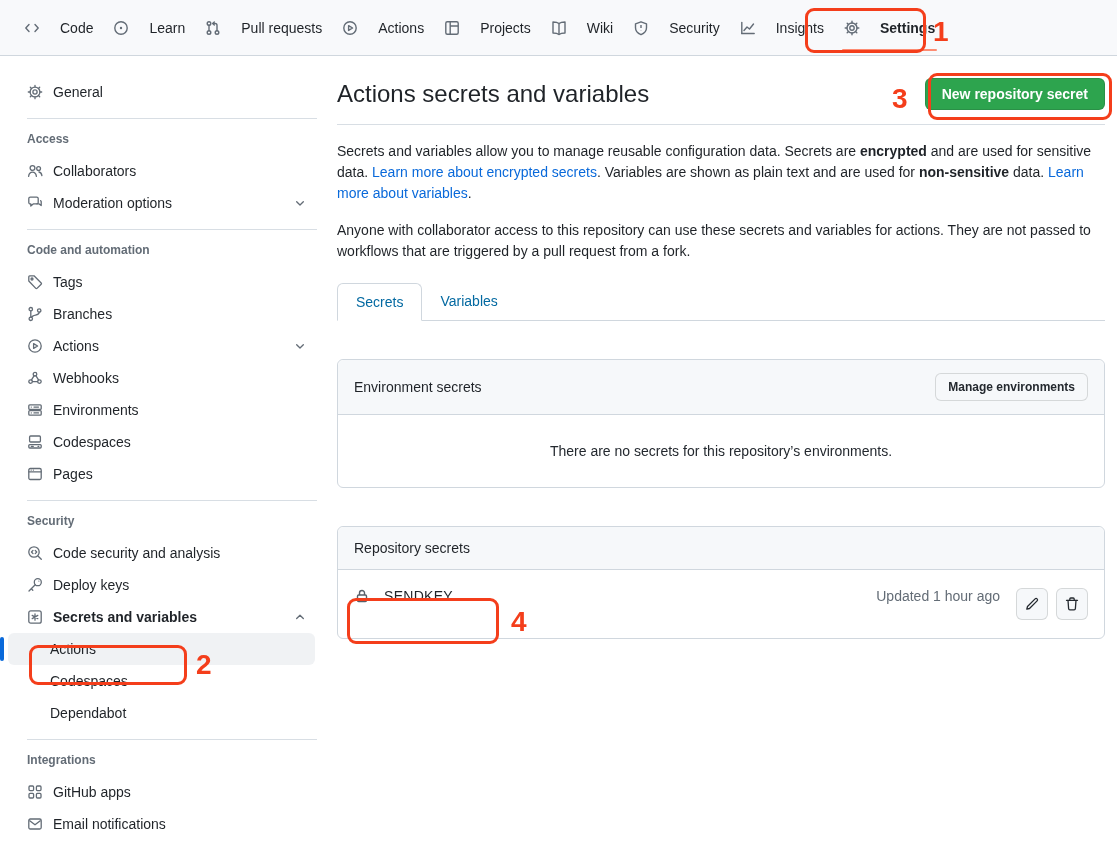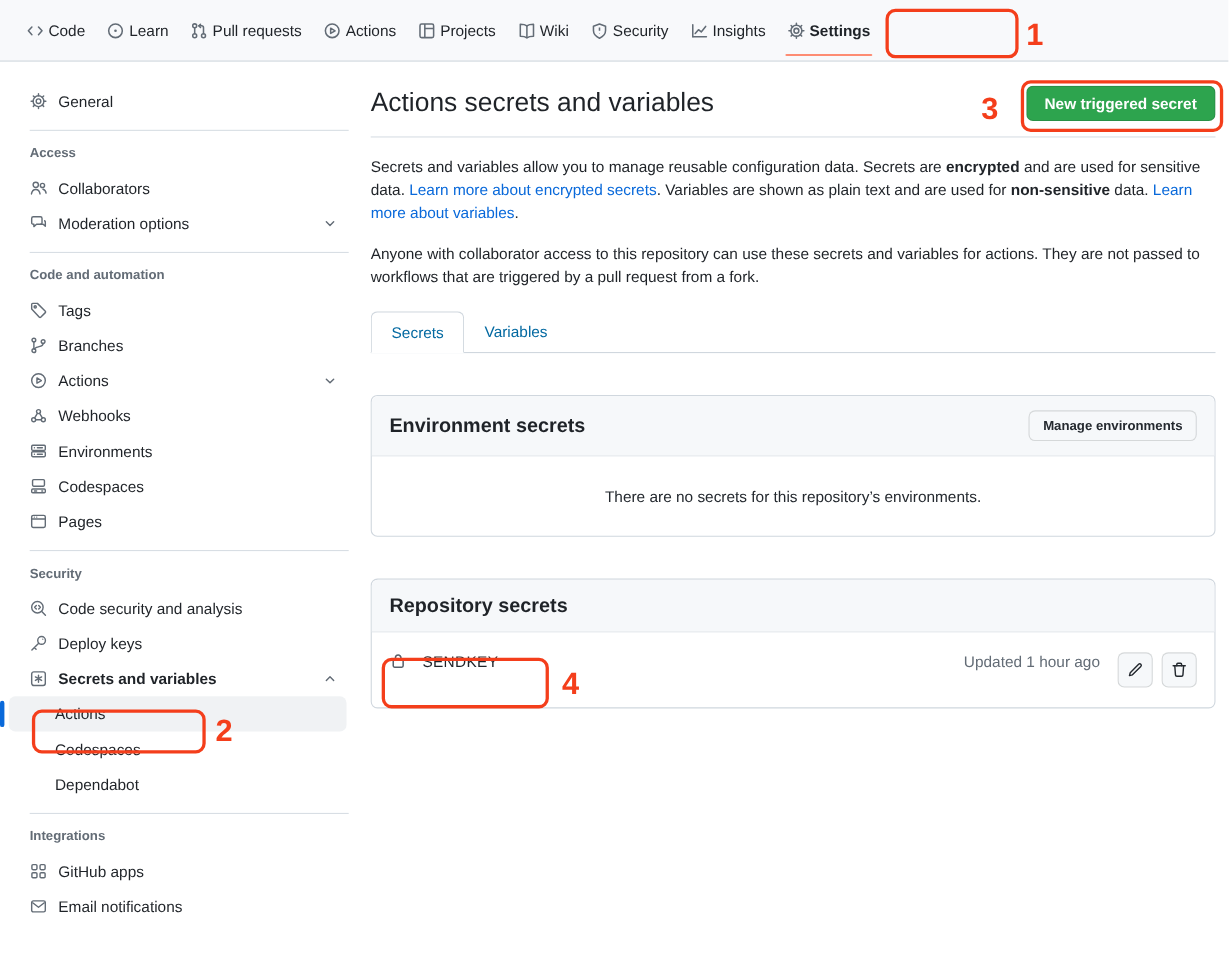--- a/index.html
+++ b/index.html
@@ -14,21 +14,21 @@
     --blue:#0969da;
     --hdr-bg:#f6f8fa;
   }
   *{box-sizing:border-box;}
   html,body{margin:0;padding:0;background:#fff;}
   body{font-family:"Liberation Sans",sans-serif;color:var(--txt);}
   .page{position:relative;width:1117px;height:867px;overflow:hidden;background:#fff;}
 
   
   .topnav{position:absolute;top:0;left:0;right:0;height:56px;background:#f8f9fb;border-bottom:1px solid var(--border);display:flex;align-items:stretch;padding:0 14px;}
-  .nav-item{display:flex;align-items:center;gap:4px;padding:0 10px;font-size:14px;color:var(--txt);position:relative;cursor:pointer;}
+  .nav-item{display:flex;align-items:center;gap:20px;padding:0 10px;font-size:14px;color:var(--txt);position:relative;cursor:pointer;}
   .nav-item .nico{display:flex;color:var(--txt2);}
   .nav-item.active{font-weight:700;}
   .nav-item.active::after{content:"";position:absolute;left:8px;right:8px;bottom:4px;height:2px;border-radius:2px;background:var(--coral);}
   svg{display:block;}
 
   
   .sidebar{position:absolute;top:56px;left:0;width:321px;padding:20px 0 0 27px;font-size:14px;}
   .side-item{display:flex;align-items:center;gap:10px;height:32px;color:var(--txt);cursor:pointer;padding-right:14px;position:relative;}
   .side-item .sico{display:flex;color:var(--txt2);flex:none;}
   .side-item .chev{margin-left:auto;color:var(--txt2);display:flex;}
@@ -45,21 +45,21 @@
   .title-row{display:flex;justify-content:space-between;align-items:center;padding:22px 0 14px;border-bottom:1px solid var(--border-soft);}
   .page-title{font-size:24px;font-weight:400;margin:0;line-height:32px;}
   .btn-green{height:32px;padding:0 16px;background:var(--green);color:#fff;font-weight:700;font-size:14px;border:1px solid rgba(27,31,36,.15);border-radius:6px;cursor:pointer;font-family:inherit;}
   .intro p{font-size:14px;line-height:21px;margin:16px 0 0;}
   .intro a{color:var(--link);text-decoration:none;cursor:pointer;}
   .tabs{margin-top:20px;display:flex;align-items:flex-end;border-bottom:1px solid var(--border);height:39px;}
   .tab{font-size:14px;padding:0 18px;height:38px;display:flex;align-items:center;color:#0369a1;cursor:pointer;}
   .tab.active{background:#fff;border:1px solid var(--border);border-bottom:1px solid #fff;border-radius:6px 6px 0 0;margin-bottom:-1px;}
   .card{margin-top:38px;border:1px solid var(--border);border-radius:6px;background:#fff;}
   .card-header{display:flex;align-items:center;justify-content:space-between;background:var(--hdr-bg);border-bottom:1px solid var(--border);padding:13px 16px;border-radius:6px 6px 0 0;}
-  .card-title{font-size:18px;font-weight:700;}
+  .card-title{font-size:14px;font-weight:400;}
   .btn-secondary{height:28px;padding:0 12px;background:var(--hdr-bg);border:1px solid rgba(27,31,36,.15);border-radius:6px;font-size:12px;font-weight:600;color:#24292f;cursor:pointer;font-family:inherit;}
   .card-empty{padding:28px 16px;text-align:center;font-size:14px;color:#24292f;}
   .secret-row{display:flex;align-items:flex-start;padding:18px 16px;}
   .secret-row .lico{display:flex;color:#57606a;}
   .secret-name{font-size:14px;margin-left:14px;letter-spacing:.3px;}
   .secret-updated{margin-left:auto;color:var(--txt2);font-size:14px;margin-right:8px;}
   .icon-btn{width:32px;height:32px;margin-left:8px;border:1px solid rgba(27,31,36,.15);border-radius:6px;background:var(--hdr-bg);display:flex;align-items:center;justify-content:center;color:#24292f;cursor:pointer;padding:0;}
 
   
   .ann-box{position:absolute;border:3px solid var(--ann);border-radius:9px;z-index:10;pointer-events:none;}
@@ -360,21 +360,21 @@
           </svg>
       </span>
       <span>Email notifications</span>
     </div>
   </aside>
 
   <main class="content">
 
     <div class="title-row">
       <h1 class="page-title">Actions secrets and variables</h1>
-      <button class="btn-green">New triggered secret</button>
+      <button class="btn-green">New repository secret</button>
     </div>
 
     <div class="intro">
       <p><span>Secrets and variables allow you to manage reusable configuration data. Secrets are </span><strong>encrypted</strong><span> and are used for sensitive data. </span><a>Learn more about encrypted secrets</a><span>. Variables are shown as plain text and are used for </span><strong>non-sensitive</strong><span> data. </span><a>Learn more about variables</a><span>.</span></p>
       <p>Anyone with collaborator access to this repository can use these secrets and variables for actions. They are not passed to workflows that are triggered by a pull request from a fork.</p>
     </div>
 
     <div class="tabs">
       <div class="tab active">Secrets</div>
       <div class="tab">Variables</div>

